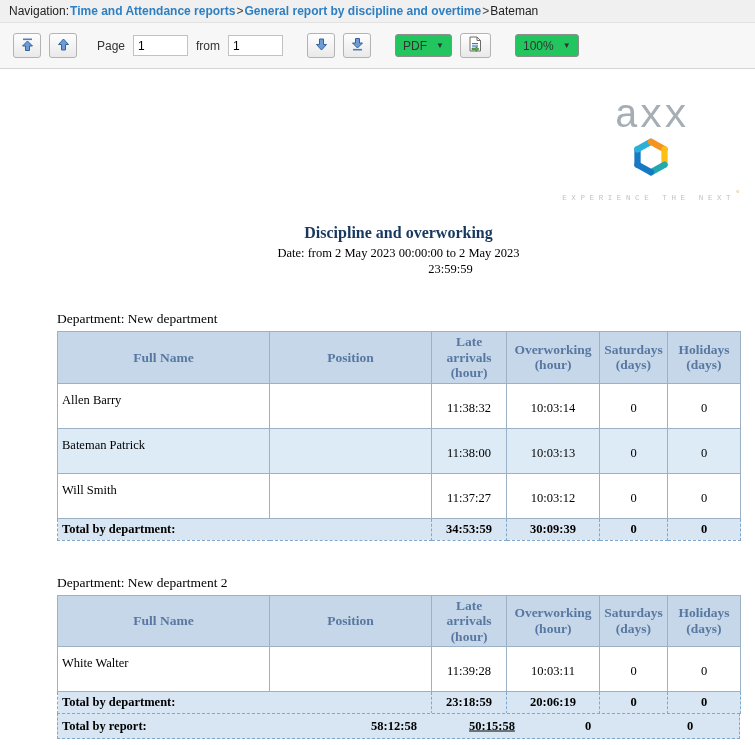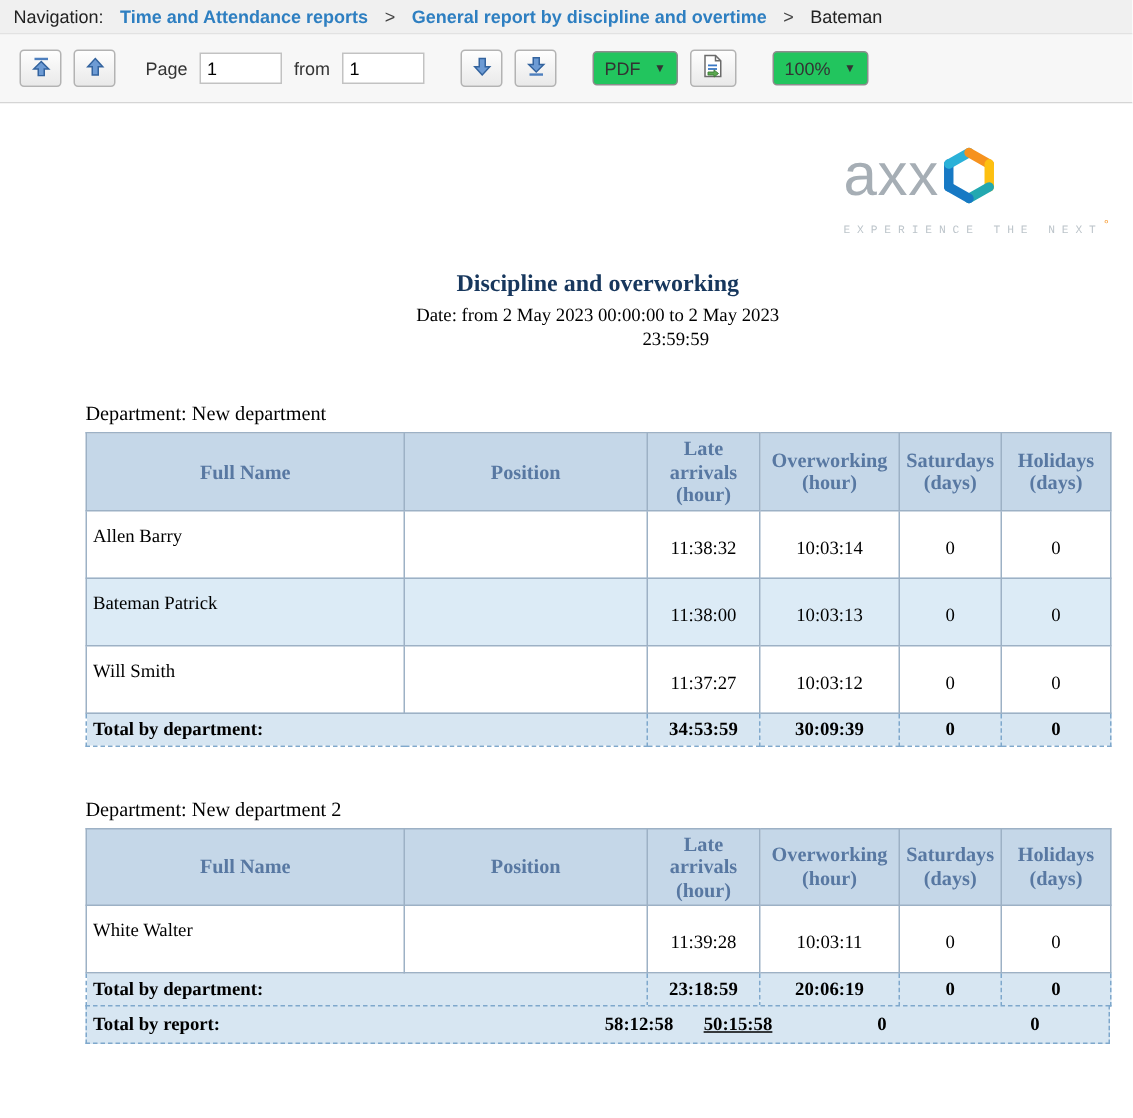--- a/index.html
+++ b/index.html
@@ -2,21 +2,21 @@
 <html><head>
 <meta charset="utf-8">
 <style>
   * { box-sizing: border-box; margin: 0; padding: 0; }
   html, body { width: 755px; height: 745px; }
   body { font-family: "Liberation Sans", sans-serif; background: #ffffff; overflow: hidden; }
 
   
   .navbar { height: 23px; background: #f0f0f0; border-bottom: 1px solid #e2e2e2;
             display: flex; align-items: center; padding: 0 9px; font-size: 12px; color: #222;
-            gap: 11px; white-space: nowrap; }
+            gap: 1px; white-space: nowrap; }
   .navbar .nav-link { color: #2e7fc1; font-weight: bold; text-decoration: none; cursor: pointer; }
   .navbar .sep { color: #444; }
 
   
   .toolbar { height: 46px; background: #f7f7f7; border-bottom: 1px solid #d5d5d5;
              display: flex; align-items: center; padding: 0 13px; gap: 8px;
              font-size: 12px; color: #333; }
   .tb-btn { width: 28px; height: 25px; border: 1px solid #b3b3b3; border-radius: 3px;
             background: linear-gradient(#fefefe, #e9e9e9); display: flex; align-items: center;
             justify-content: center; cursor: pointer; flex: none; }
@@ -27,22 +27,22 @@
   .tb-select .chev { font-size: 8px; color: #333; line-height: 1; }
   .ml12 { margin-left: 12px; } .ml16 { margin-left: 16px; }
 
   
   .page { background: #fff; }
   .report-body { width: 683px; margin-left: 57px; font-family: "Liberation Serif", serif; color: #000; }
 
   
   .logo-row { display: flex; justify-content: flex-end; padding-top: 28px; }
   .logo { width: max-content; }
-  .logo-word { display: flex; align-items: flex-start; font-family: Liberation Sans, sans-serif;
-               font-size: 40px; font-weight: 300; color: #a6aeb5; letter-spacing: 0.5px; line-height: 1; }
+  .logo-word { display: flex; align-items: center; font-family: Liberation Mono, monospace;
+               font-size: 40px; font-weight: 300; color: #a6aeb5; letter-spacing: 0.5px; line-height: 1; flex-direction: column; }
   .logo-word .hex { margin: 0 2px; }
   .logo-tagline { margin-top: 2px; text-align: left; font-size: 7.5px; letter-spacing: 4.6px;
                   color: #bcc4ca; font-family: Liberation Mono, monospace; }
   .logo-tagline .mark { color: #f6921e; font-size: 8px; letter-spacing: 0; vertical-align: super; }
 
   
   .title { text-align: center; margin-top: 22px; font-size: 16px; font-weight: bold; color: #17375d; }
   .dates { text-align: center; margin-top: 3px; font-size: 12.5px; line-height: 1.3; }
   .dates .line2 { position: relative; left: 52px; }
 
@@ -64,21 +64,21 @@
   .rpt tr.total td { background: #d7e6f2; height: 22px; border-style: dashed; border-color: #7fa8cc;
                      font-weight: bold; padding: 2px 4px; vertical-align: middle; }
   .rpt tr.total td.total-label { text-align: left; }
   .rpt tr.total td.tnum { text-align: center; }
 
   
   .report-total { position: relative; width: 683px; height: 26px; background: #d7e6f2;
                   border: 1px dashed #7fa8cc; margin-top: -1px; font-weight: bold; font-size: 12.5px; }
   .report-total .lbl { position: absolute; left: 4px; top: 50%; transform: translateY(-50%); }
   .report-total .v { position: absolute; top: 50%; transform: translate(-50%, -50%); }
-  .report-total .v1 { left: 368px; } .report-total .v2 { left: 434px; text-decoration: underline; }
+  .report-total .v1 { left: 336px; } .report-total .v2 { left: 434px; text-decoration: underline; }
   .report-total .v3 { left: 530px; } .report-total .v4 { left: 632px; }
 </style>
 </head>
 <body>
 
 <div>
 
   <div class="navbar">
     <span>Navigation:</span>
     <a class="nav-link">Time and Attendance reports</a>

